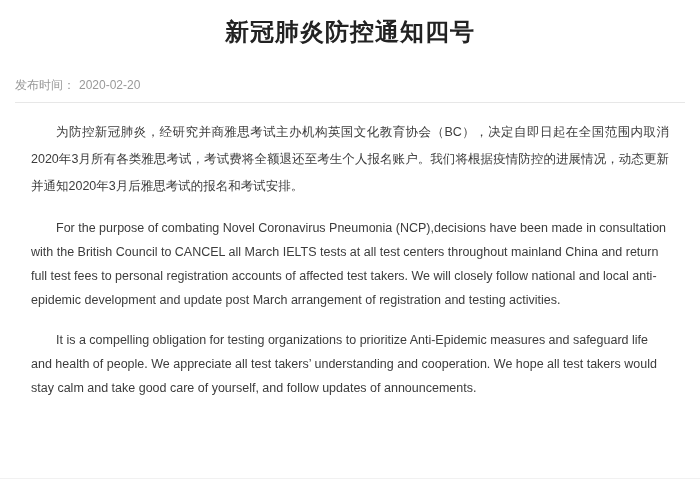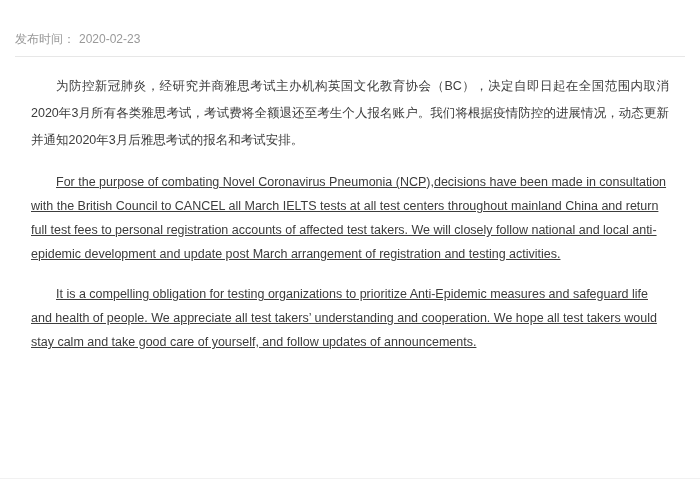--- a/index.html
+++ b/index.html
@@ -53,42 +53,42 @@
     text-align: justify;
   }
   .content p.zh {
     line-height: 27px;
     margin-top: 14px;
   }
   .content p.en {
     line-height: 24px;
     margin-top: 15px;
     text-align: left;
-    text-decoration: underline;
   }
   .content p.zh.first {
     margin-top: 16px;
   }
   .bottom-divider {
     position: absolute;
     left: 0;
     bottom: 1px;
     width: 100%;
     height: 0;
     border-top: 1px solid #f1f1f1;
   }
 </style>
 </head>
 <body>
 
 <div class="page">
 
+  <h1 class="notice-title">新冠肺炎防控通知四号</h1>
 
   <div class="meta-row">
-    <span class="meta-label">发布时间：</span><span class="meta-date">2020-02-23</span>
+    <span class="meta-label">发布时间：</span><span class="meta-date">2020-02-20</span>
   </div>
 
   <hr class="divider">
 
   <div class="content">
     <p class="zh first">为防控新冠肺炎，经研究并商雅思考试主办机构英国文化教育协会（BC），决定自即日起在全国范围内取消2020年3月所有各类雅思考试，考试费将全额退还至考生个人报名账户。我们将根据疫情防控的进展情况，动态更新并通知2020年3月后雅思考试的报名和考试安排。</p>
     <p class="en">For the purpose of combating Novel Coronavirus Pneumonia (NCP),decisions have been made in consultation with the British Council to CANCEL all March IELTS tests at all test centers throughout mainland China and return full test fees to personal registration accounts of affected test takers. We will closely follow national and local anti-epidemic development and update post March arrangement of registration and testing activities.</p>
     <p class="en">It is a compelling obligation for testing organizations to prioritize Anti-Epidemic measures and safeguard life and health of people. We appreciate all test takers’ understanding and cooperation. We hope all test takers would stay calm and take good care of yourself, and follow updates of announcements.</p>
   </div>
 

